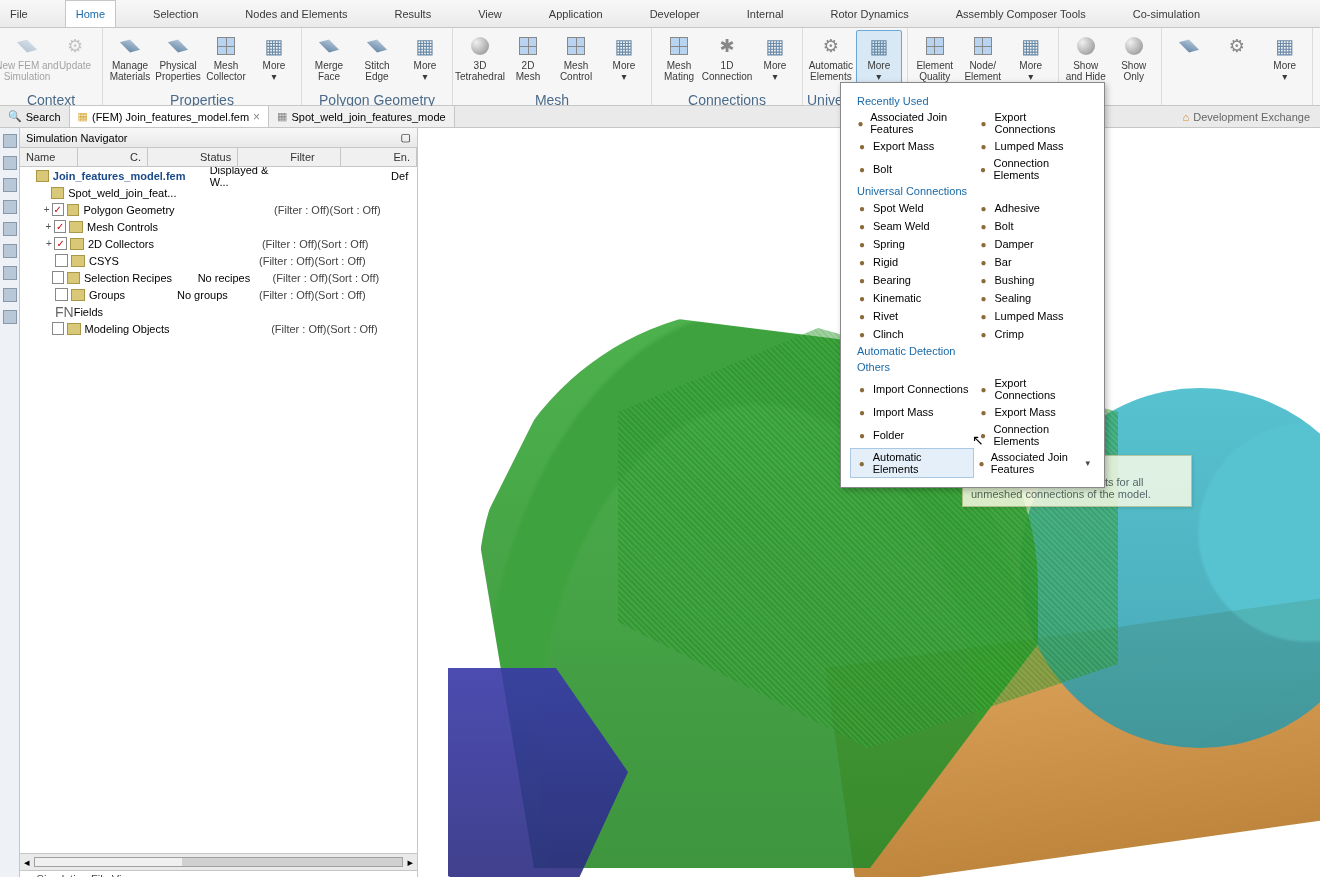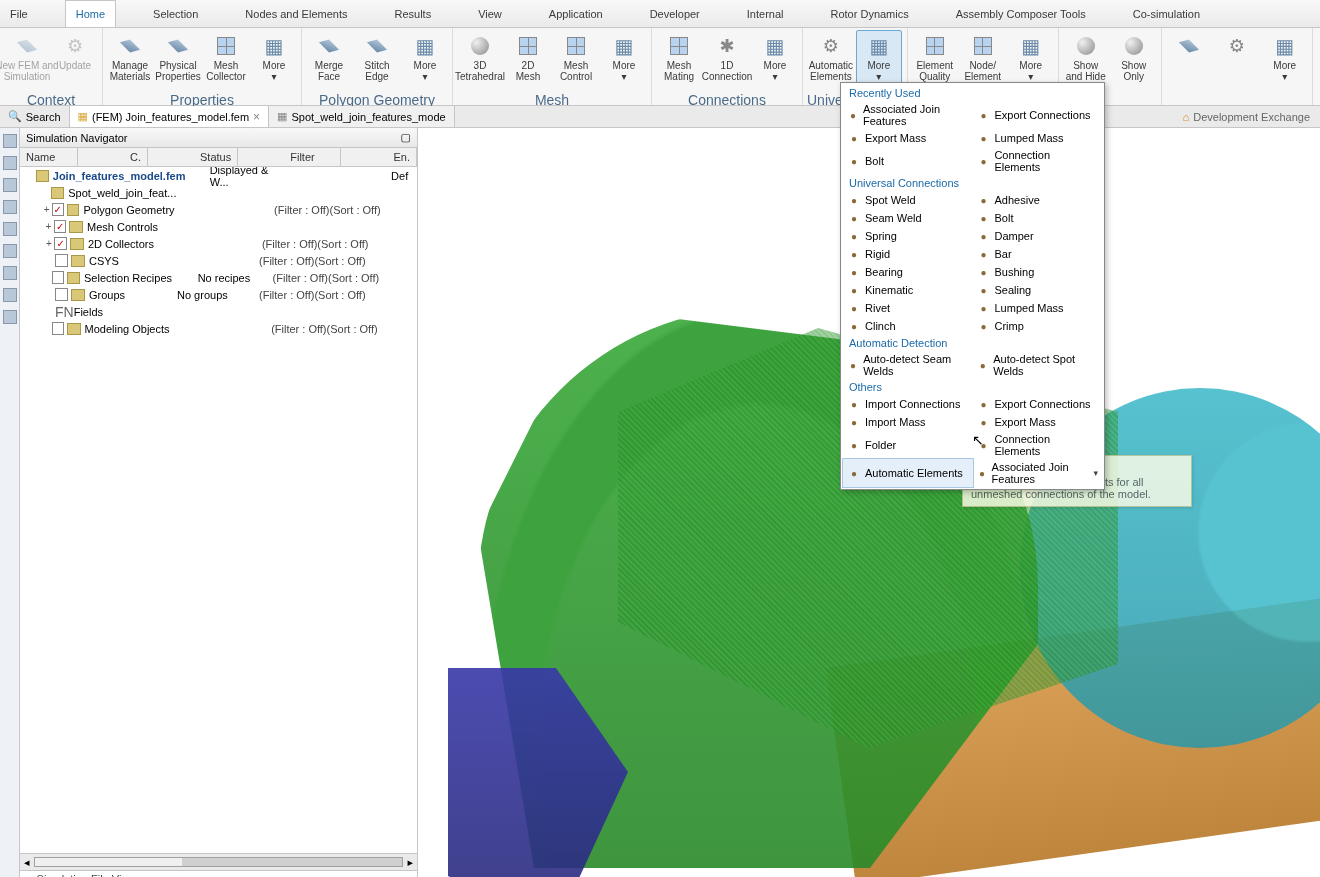--- a/index.html
+++ b/index.html
@@ -77,21 +77,21 @@
   opacity:.9;}
 .mesh2{position:absolute;left:420px;top:500px;width:560px;height:220px;background:linear-gradient(#d89848,#b87828);transform:rotate(-8deg);opacity:.9;}
 .mesh3{position:absolute;right:-60px;top:260px;width:360px;height:360px;background:radial-gradient(circle at 80% 40%, #3ab8c8 30%, transparent 31%),linear-gradient(#3ab8c8,#2a98a8);border-radius:50%;opacity:.85;}
 .mesh4{position:absolute;left:30px;top:540px;width:180px;height:260px;background:linear-gradient(#3838a8,#282878);clip-path:polygon(0 0,60% 0,100% 40%,60% 100%,0 80%);opacity:.9;}
 .meshtex{position:absolute;left:200px;top:200px;width:500px;height:420px;background:
   repeating-linear-gradient(45deg,#3aaa3a 0 2px,#2a8a2a 2px 4px),
   repeating-linear-gradient(-45deg,#3aaa3a 0 2px,transparent 2px 4px);
   clip-path:polygon(40% 0,100% 20%,100% 80%,50% 100%,0 70%,0 20%);opacity:.5;}
 
 
-.dropdown{position:absolute;left:840px;top:82px;width:265px;background:#fff;border:1px solid #888;box-shadow:2px 2px 6px rgba(0,0,0,.25);z-index:20;padding:2px;}
+.dropdown{position:absolute;left:840px;top:82px;width:265px;background:#fff;border:1px solid #888;box-shadow:2px 2px 6px rgba(0,0,0,.25);z-index:20;padding:10px;}
 .dd-sect{color:#1a6aa8;padding:2px 6px;font-weight:500;}
 .dd-row{display:flex;}
 .dd-item{display:flex;align-items:center;gap:4px;padding:2px 4px;width:50%;cursor:pointer;}
 .dd-item .dic{width:14px;height:14px;display:flex;align-items:center;justify-content:center;}
 .dd-item .dic::before{content:"●";font-size:10px;color:#8a6a3a;}
 .dd-item.hover{background:#e4effa;outline:1px solid #a8c8e4;}
 .dd-item .ar{margin-left:auto;font-size:9px;color:#444;}
 
 
 .tooltip{position:absolute;left:962px;top:455px;width:230px;background:#fdfde8;border:1px solid #c8c898;padding:6px 8px;font-size:11px;color:#555;box-shadow:1px 1px 3px rgba(0,0,0,.15);z-index:19;opacity:.82;}
@@ -576,30 +576,20 @@
       <div class="dd-item">
         <span class="dic"></span>
         <span>Clinch</span>
       </div>
       <div class="dd-item">
         <span class="dic"></span>
         <span>Crimp</span>
       </div>
     </div>
     <div class="dd-sect">Automatic Detection</div>
-    <div class="dd-row">
-      <div class="dd-item">
-        <span class="dic"></span>
-        <span>Auto-detect Seam Welds</span>
-      </div>
-      <div class="dd-item">
-        <span class="dic"></span>
-        <span>Auto-detect Spot Welds</span>
-      </div>
-    </div>
     <div class="dd-sect">Others</div>
     <div class="dd-row">
       <div class="dd-item">
         <span class="dic"></span>
         <span>Import Connections</span>
       </div>
       <div class="dd-item">
         <span class="dic"></span>
         <span>Export Connections</span>
       </div>

